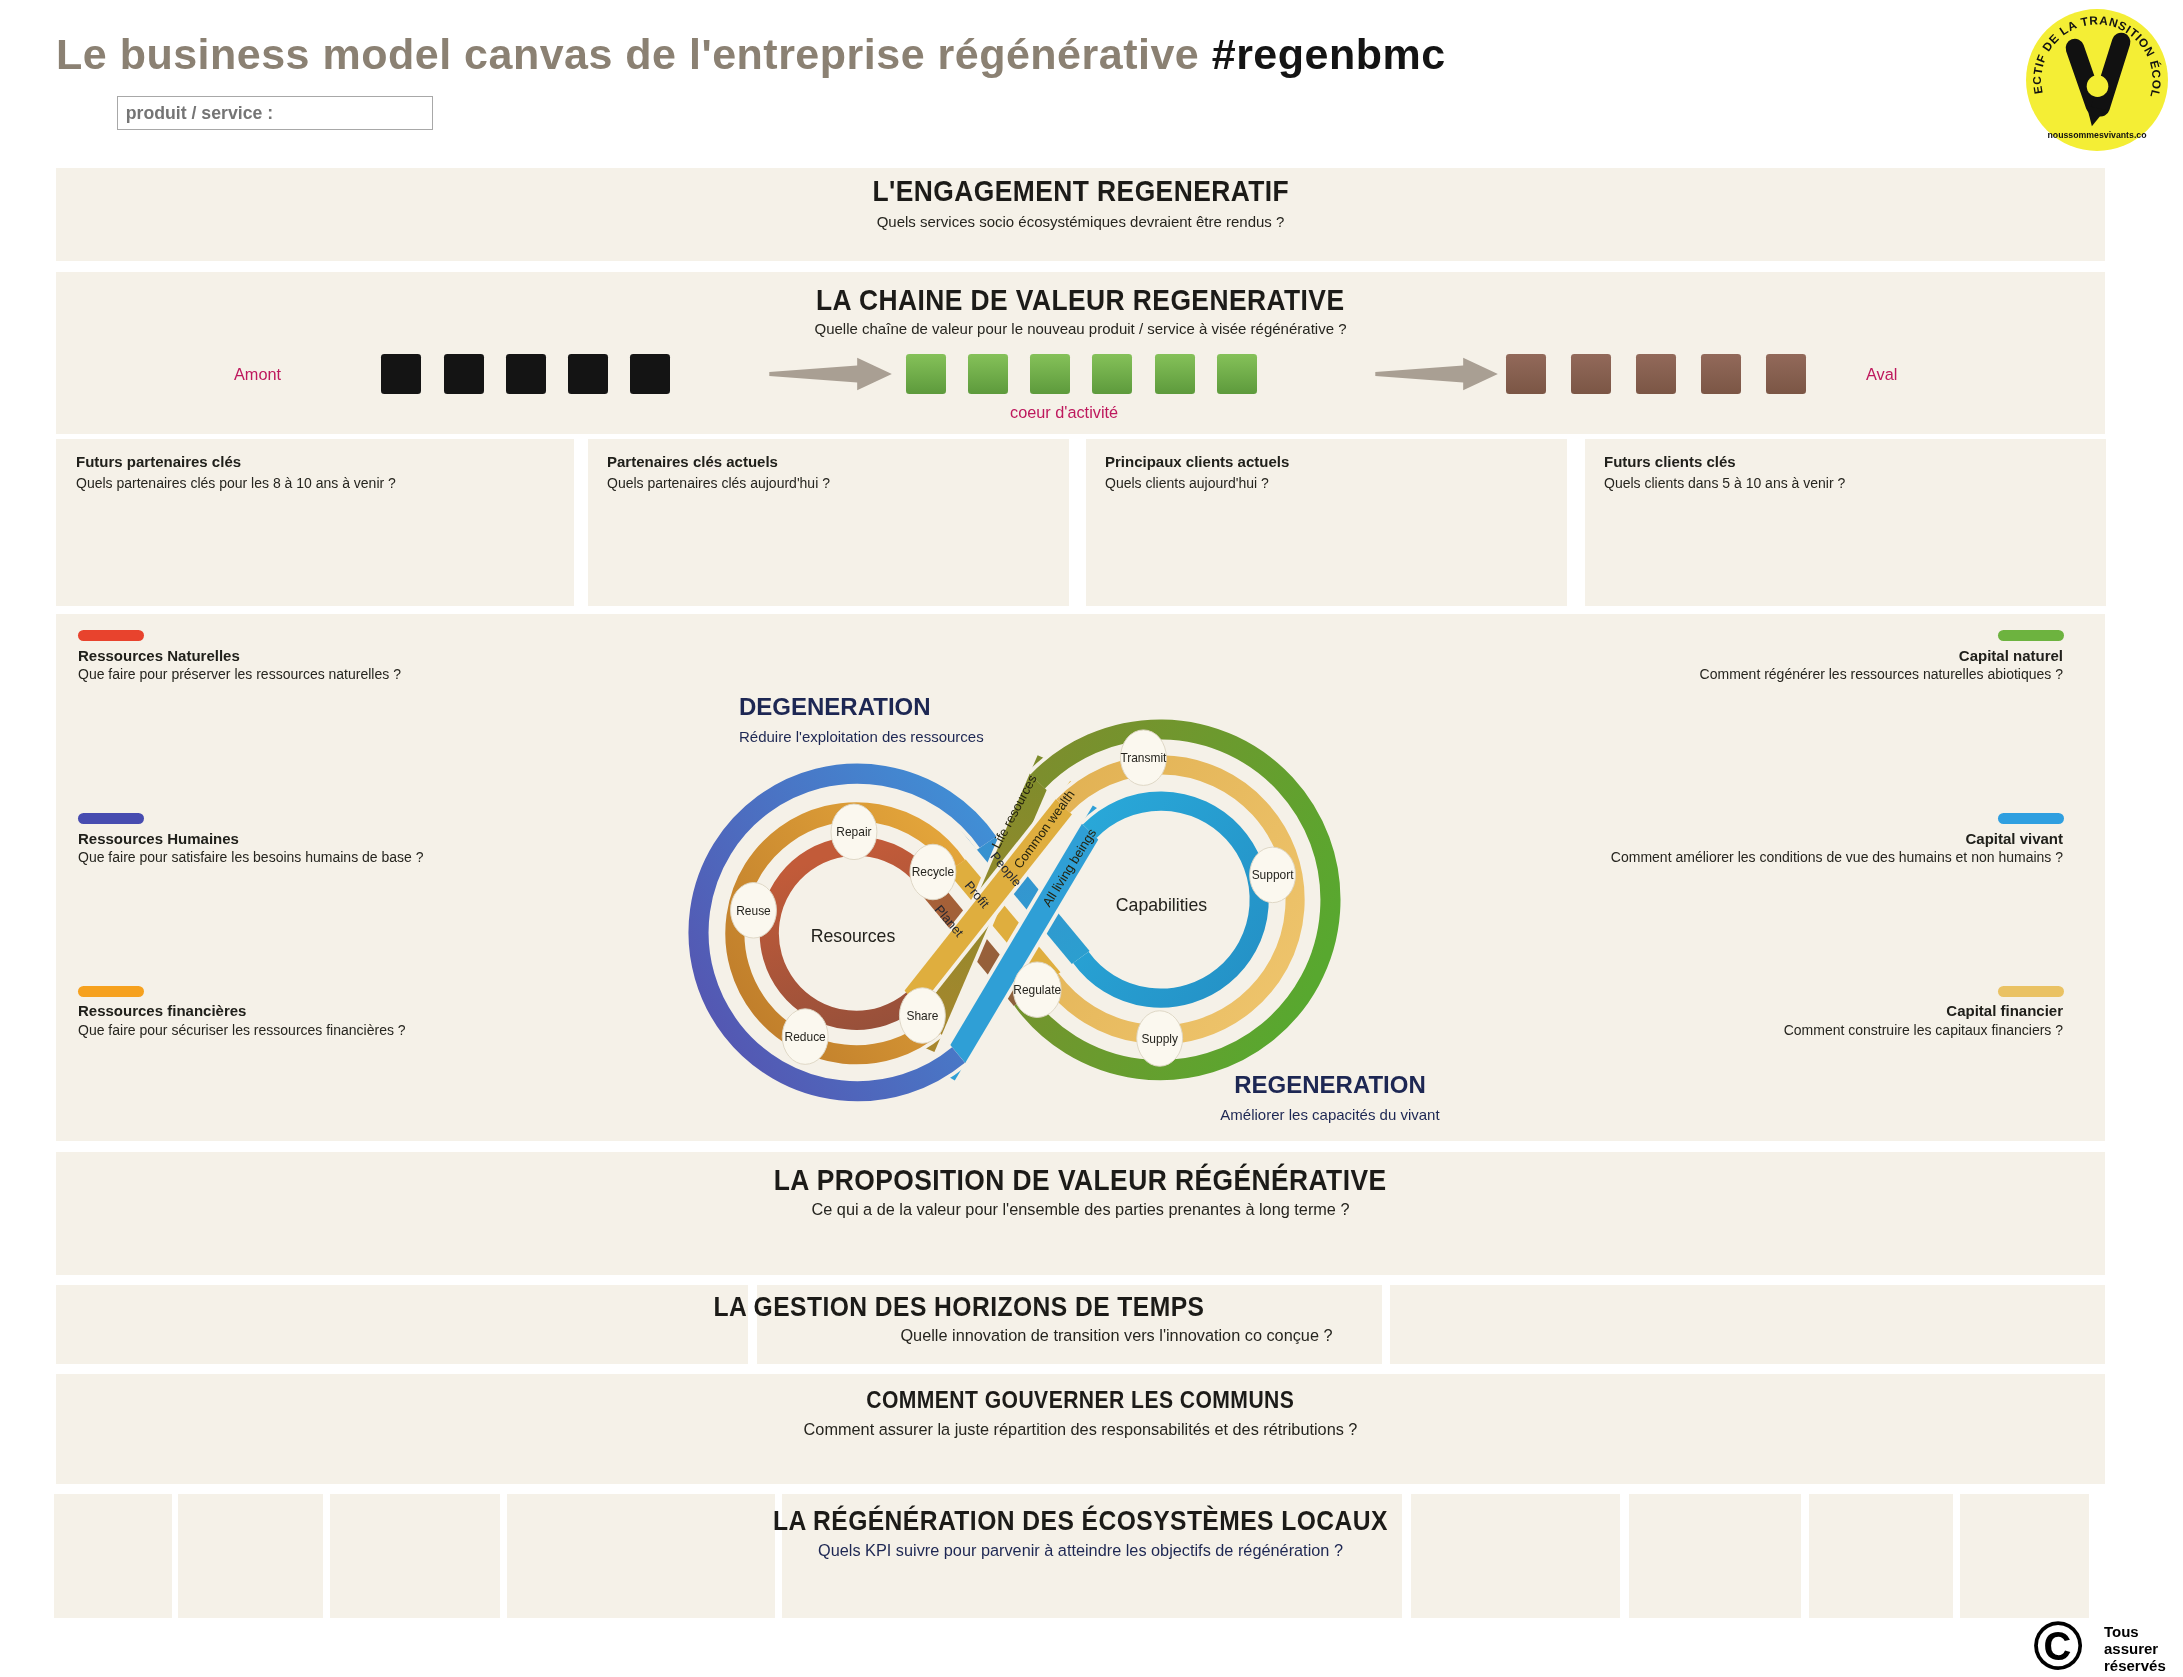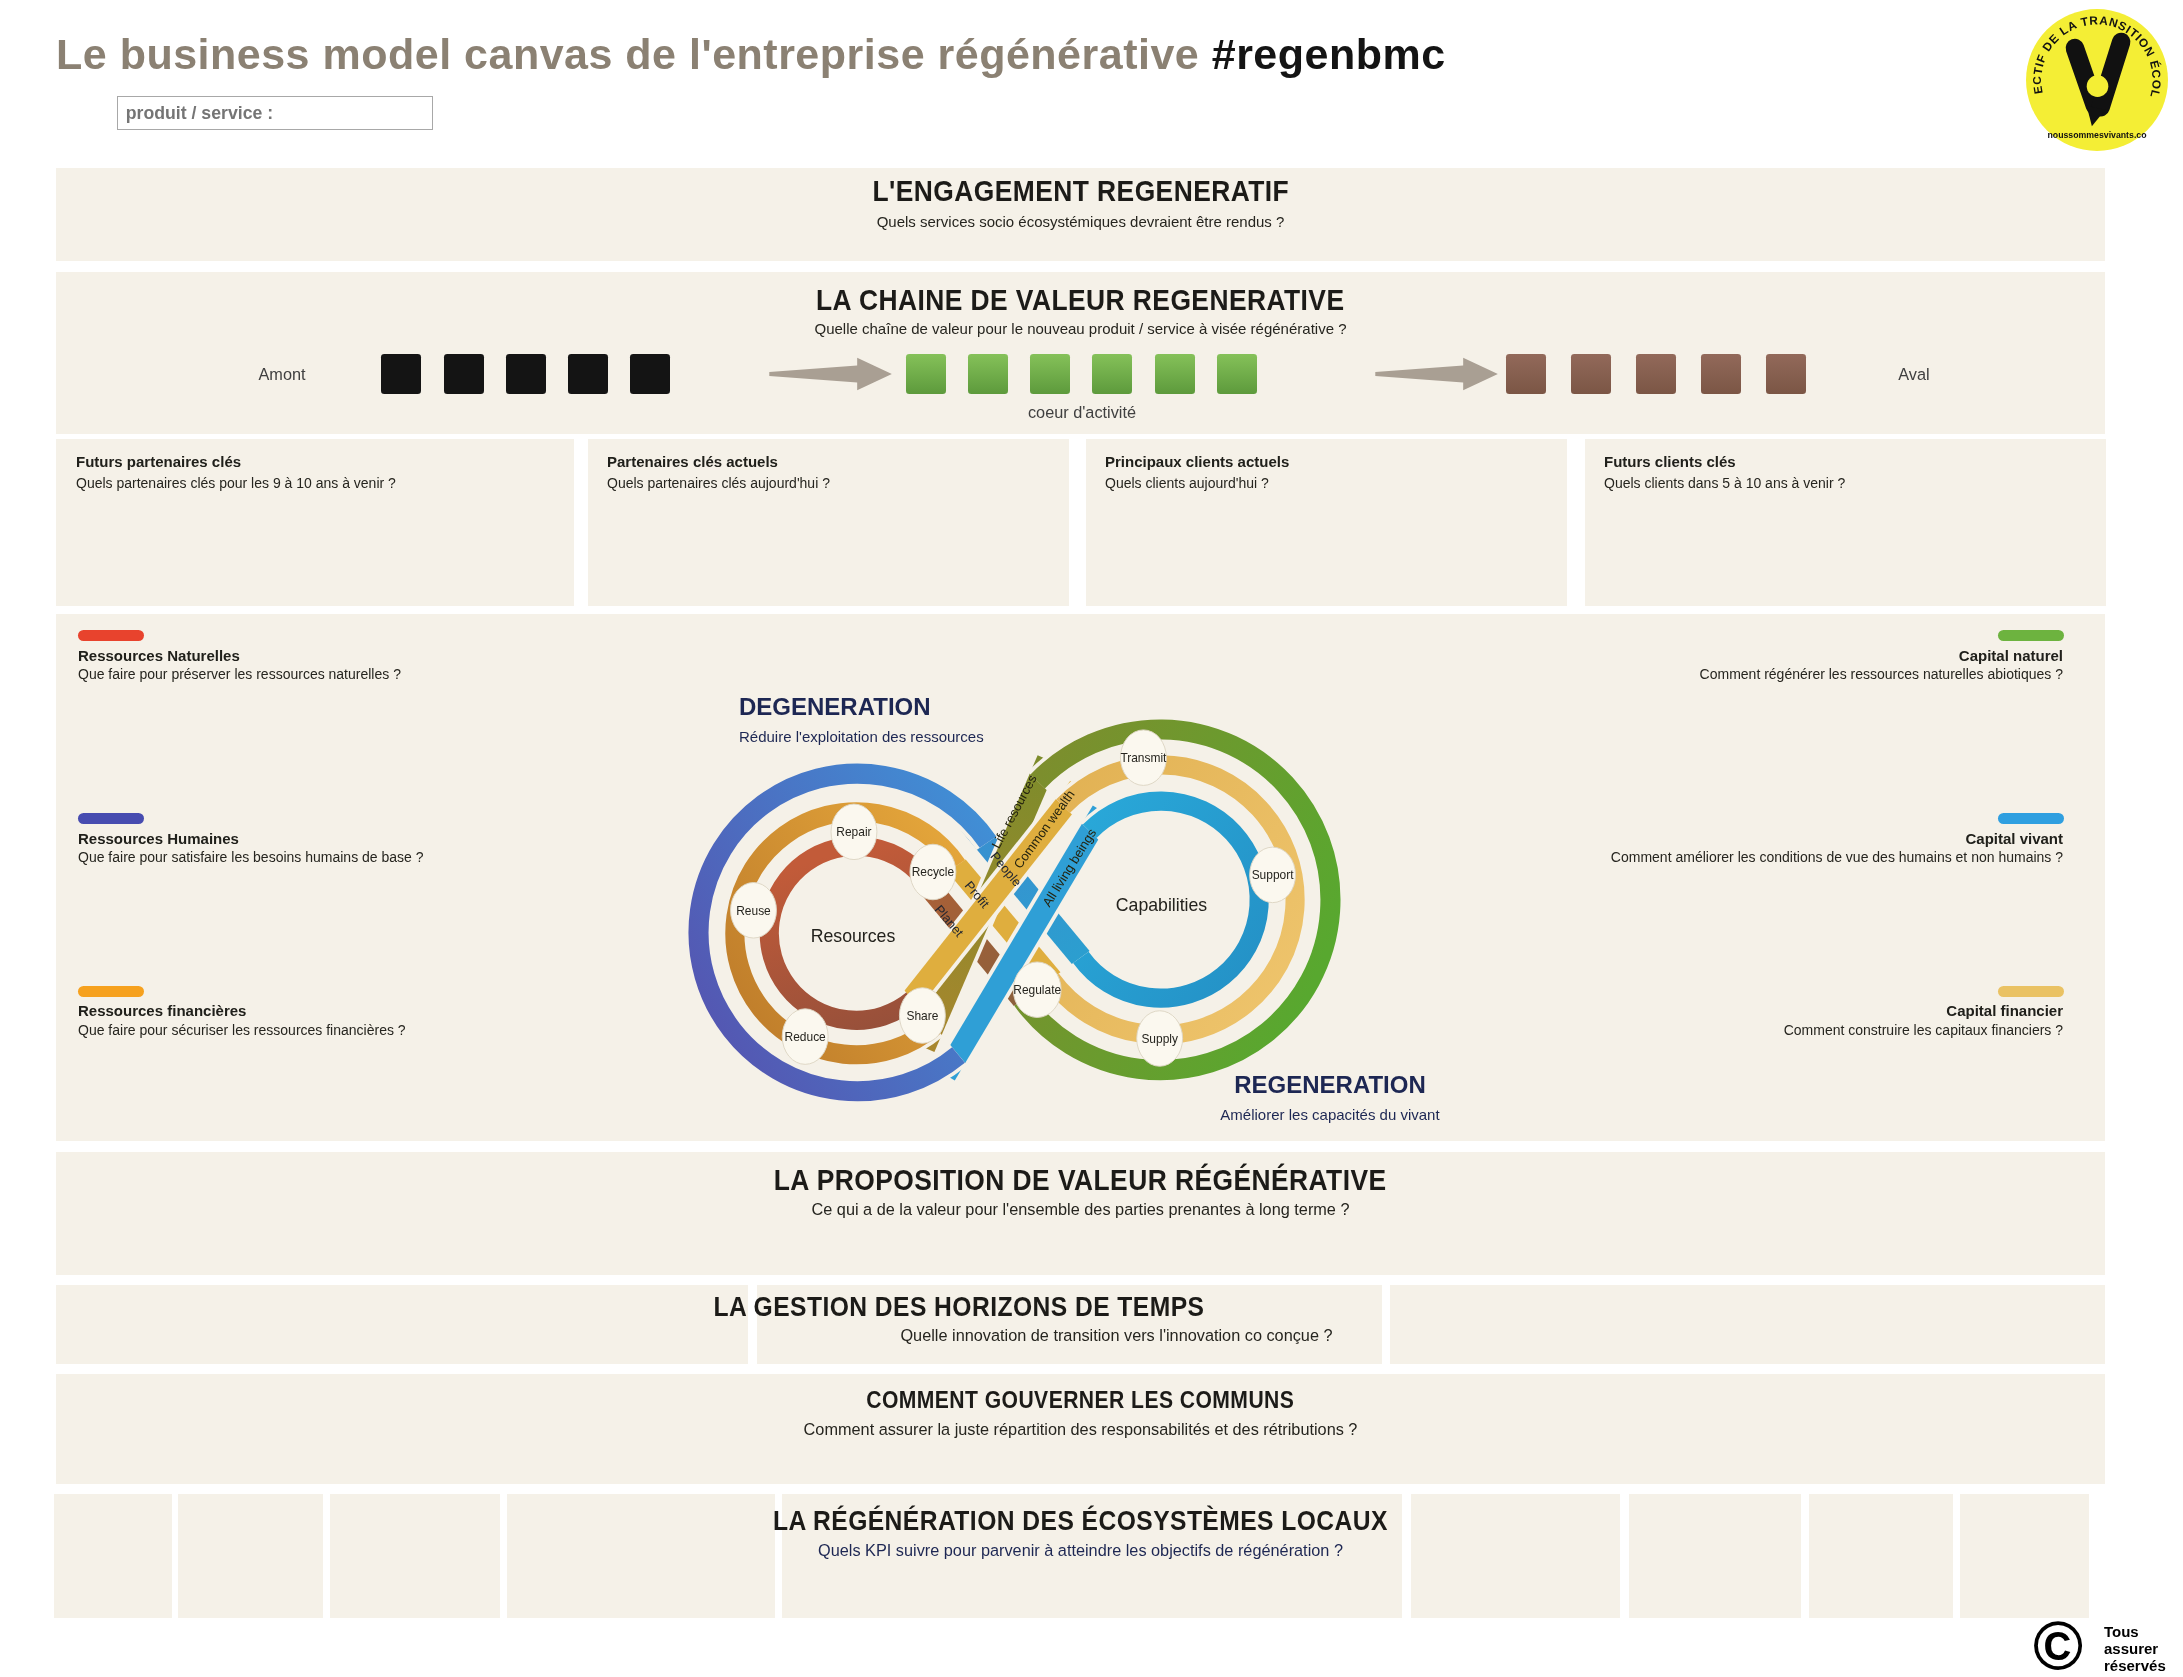--- a/index.html
+++ b/index.html
@@ -11,21 +11,21 @@
   .sec-sub{position:absolute;text-align:center;font-size:16.3px;color:#26251f;white-space:nowrap;}
   .navy{color:#1d2753;}
   .pill{position:absolute;width:66px;height:11px;border-radius:5.7px;}
   .res-title{position:absolute;font-size:15px;font-weight:bold;color:#20201b;white-space:nowrap;}
   .res-q{position:absolute;font-size:14px;color:#26251f;white-space:nowrap;}
   .right-align{text-align:right;}
   .sq{position:absolute;width:40px;height:40px;border-radius:3.3px;}
   .sq-black{background:#141414;}
   .sq-green{background:linear-gradient(180deg,#85c159 0%,#5d9a3c 100%);}
   .sq-brown{background:linear-gradient(180deg,#92695a 0%,#7b5645 100%);}
-  .chain-label{position:absolute;font-size:16.3px;color:#404040;text-align:center;white-space:nowrap;}
+  .chain-label{position:absolute;font-size:16.3px;color:#be185d;white-space:nowrap;}
   .main-title{position:absolute;left:56px;top:30px;font-size:43px;font-weight:bold;letter-spacing:0.5px;white-space:nowrap;}
   .main-title .gray{color:#8b8173;}
   .main-title .tag{color:#141414;}
   .product-box{position:absolute;left:117px;top:96px;width:316px;height:34px;background:#ffffff;border:1px solid #a8a8a8;box-sizing:border-box;}
   .product-box input{border:none;outline:none;width:100%;height:100%;font-family:inherit;font-size:17.7px;font-weight:bold;color:#1c1b18;padding:1.9px 7.7px;background:transparent;box-sizing:border-box;}
   .deg-block{position:absolute;white-space:nowrap;}
   .deg-title{font-size:24px;font-weight:bold;color:#1d2753;}
   .deg-sub{font-size:15px;color:#1d2753;margin-top:6.7px;}
   .loop-center{position:absolute;text-align:center;font-size:17.7px;color:#23221d;}
   .copy{position:absolute;left:2033px;top:1611px;font-size:68px;font-weight:bold;color:#000;line-height:1;}
@@ -95,21 +95,21 @@
 </svg>
 
 <div class="sq sq-brown" style="left:1506px;top:354px;"></div>
 <div class="sq sq-brown" style="left:1571px;top:354px;"></div>
 <div class="sq sq-brown" style="left:1636px;top:354px;"></div>
 <div class="sq sq-brown" style="left:1701px;top:354px;"></div>
 <div class="sq sq-brown" style="left:1766px;top:354px;"></div>
 
 <div class="panel" style="left:56px;top:439px;width:518px;height:167px;"></div>
 <div class="res-title" style="left:76px;top:453px;">Futurs partenaires clés</div>
-<div class="res-q" style="left:76px;top:475px;">Quels partenaires clés pour les 9 à 10 ans à venir ?</div>
+<div class="res-q" style="left:76px;top:475px;">Quels partenaires clés pour les 8 à 10 ans à venir ?</div>
 
 <div class="panel" style="left:588px;top:439px;width:481px;height:167px;"></div>
 <div class="res-title" style="left:607px;top:453px;">Partenaires clés actuels</div>
 <div class="res-q" style="left:607px;top:475px;">Quels partenaires clés aujourd'hui ?</div>
 
 <div class="panel" style="left:1086px;top:439px;width:481px;height:167px;"></div>
 <div class="res-title" style="left:1105px;top:453px;">Principaux clients actuels</div>
 <div class="res-q" style="left:1105px;top:475px;">Quels clients aujourd'hui ?</div>
 
 <div class="panel" style="left:1585px;top:439px;width:521px;height:167px;"></div>

